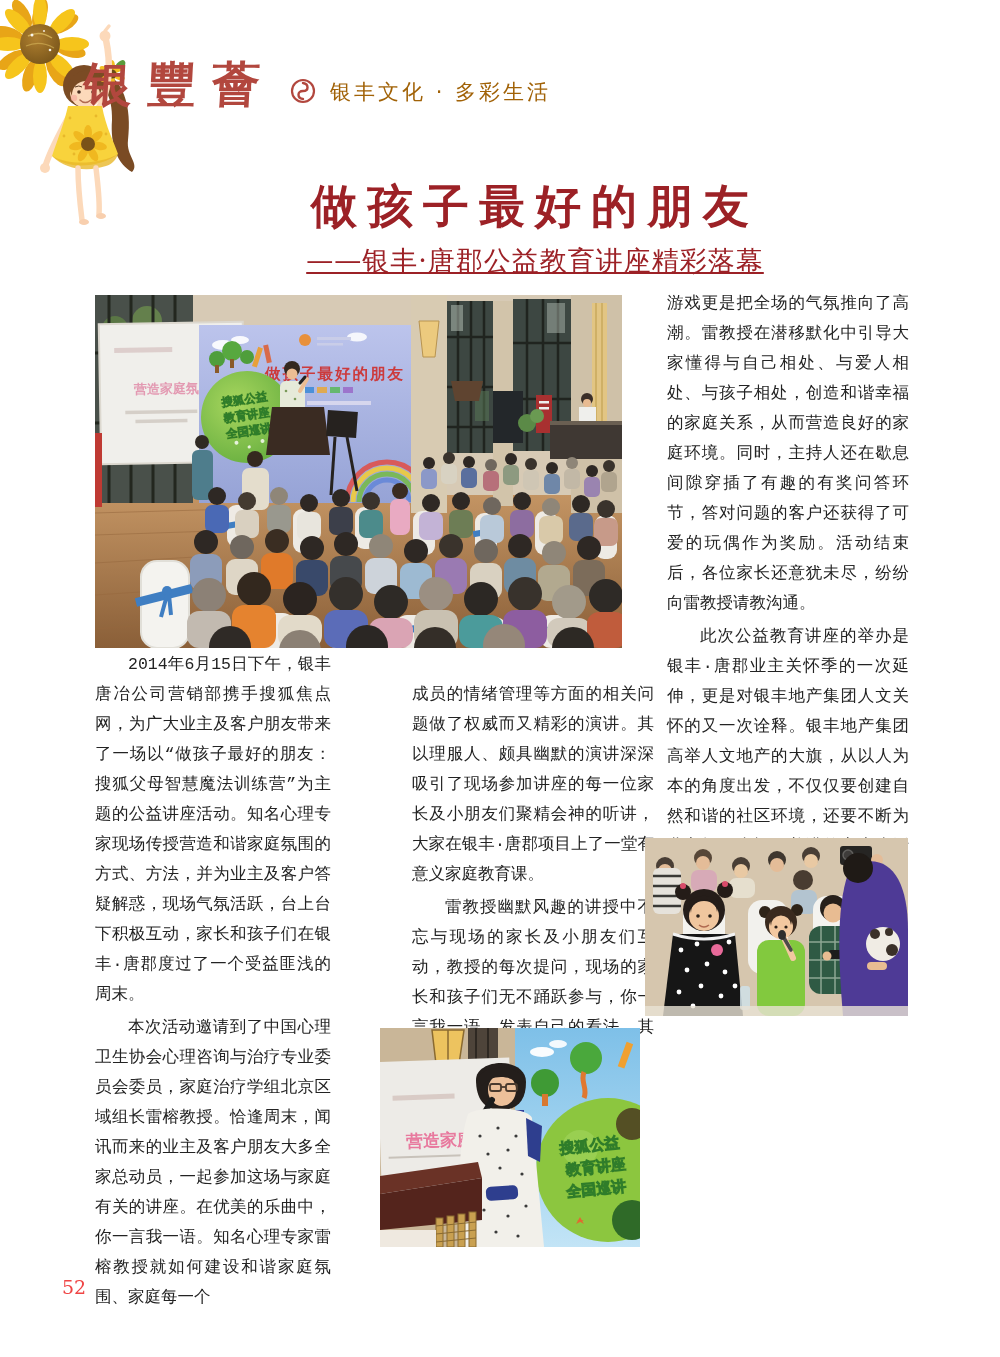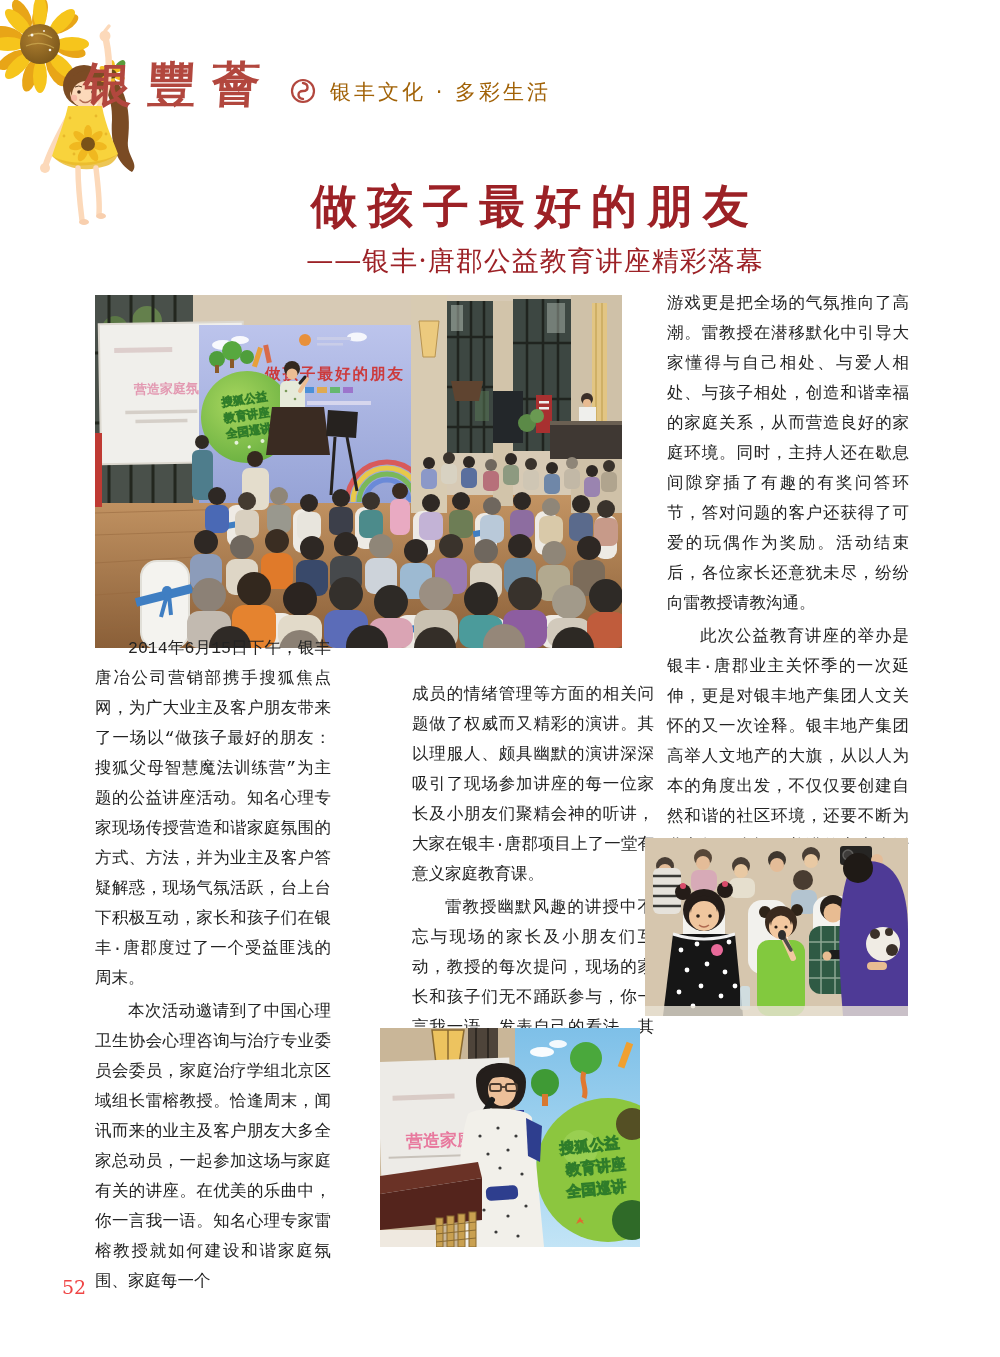--- a/index.html
+++ b/index.html
@@ -8,27 +8,27 @@
   
   .masthead{position:absolute;left:84px;top:60px;display:flex;align-items:center;gap:14px;}
   .logo-callig{font-family:"DejaVu Serif",serif;font-weight:bold;font-size:48px;
                letter-spacing:16px;color:#b2473e;line-height:1;transform:skewX(-3deg);}
   .swirl{width:26px;height:26px;margin-top:14px;}
   .tagline{font-size:21px;letter-spacing:3px;color:#a16207;margin-top:16px;white-space:nowrap;}
   
   .title-wrap{position:absolute;left:105px;top:180px;width:860px;text-align:center;
               font-family:"DejaVu Serif",serif;color:#9c2126;}
   .title-main{font-size:46px;font-weight:bold;letter-spacing:10px;line-height:1.15;}
-  .title-sub{font-size:27px;font-weight:500;letter-spacing:1px;margin-top:10px;}
+  .title-sub{font-size:27px;font-weight:500;letter-spacing:1px;margin-top:10px;text-decoration:underline;}
   
   .col{position:absolute;text-align:justify;font-size:16.5px;line-height:30px;color:#232323;}
   .col p{margin:0;font-family:Liberation Mono, monospace;}
   .col p + p{margin-top:3px;}
   .col p.indent{text-indent:2em;}
-  #col-left{left:95px;top:634px;width:236px;height:615px;}
+  #col-left{left:95px;top:650px;width:236px;height:615px;}
   #col-mid{left:380px;top:680px;width:242px;height:372px;margin-left:32px;}
   #col-right{left:667px;top:289px;width:242px;height:552px;}
   
   .photo{position:absolute;overflow:hidden;}
   #photo-main{left:95px;top:295px;width:527px;height:353px;}
   #photo-event{left:645px;top:838px;width:263px;height:178px;}
   #photo-speaker{left:380px;top:1028px;width:260px;height:219px;}
   #cartoon{left:737px;top:1028px;width:168px;height:228px;}
   .photo svg,#cartoon svg{display:block;width:100%;height:100%;}
   

